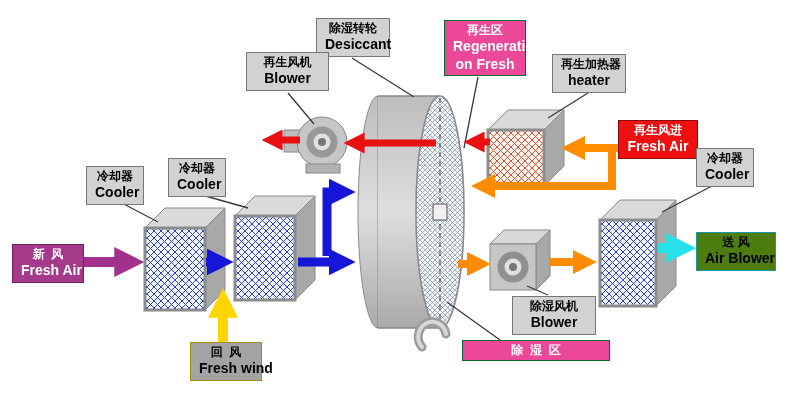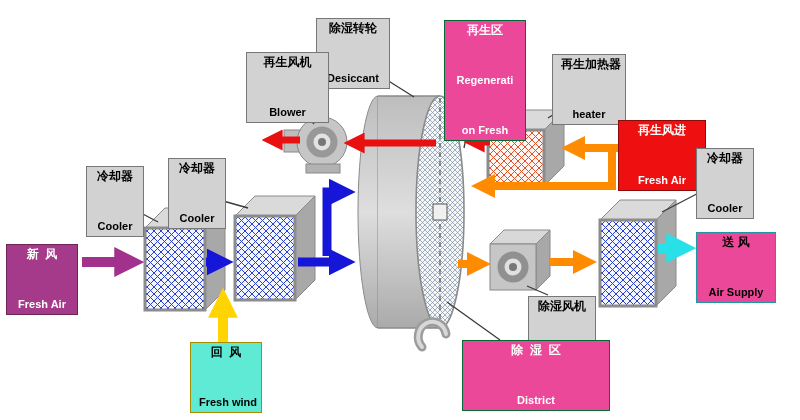--- a/index.html
+++ b/index.html
@@ -3,27 +3,27 @@
 <meta charset="utf-8">
 <style>
   html,body{margin:0;padding:0;background:#fff;}
   .stage{position:relative;width:800px;height:420px;background:#fff;overflow:hidden;
          font-family:"Liberation Sans",sans-serif;}
   .stage svg{position:absolute;left:0;top:0;}
   .label{position:absolute;border:1px solid #555;text-align:center;font-weight:bold;
          padding:2px 8px;box-sizing:border-box;line-height:1.25;}
   .label .l{white-space:pre;}
   .label .zh{font-size:12px;}
-  .label .en{font-size:11px;margin-top:36px;}
+  .label .en{font-size:14px;}
   .gray{background:#d2d2d2;color:#000;border-color:#777;}
   .red{background:#ee1010;color:#fff;border-color:#8c0a0a;}
   .green{background:#ec4899;color:#fff;border-color:#046b35;}
   .magenta{background:#a53a8a;color:#fff;border-color:#6d2459;}
-  .cyan{background:#ec4899;color:#000;border-color:#1a9aa0;}
-  .yellow{background:#5eead4;color:#000;border-color:#a88c00;}
+  .cyan{background:#4d7c0f;color:#000;border-color:#1a9aa0;}
+  .yellow{background:#a3a3a3;color:#000;border-color:#a88c00;}
 </style>
 </head>
 <body>
 
 <div class="stage">
 
 <svg width="800" height="420" viewBox="0 0 800 420">
   <defs>
     <pattern id="hatchBlue" width="7" height="7" patternUnits="userSpaceOnUse">
       <rect width="7" height="7" fill="#f3f5ff"></rect>
@@ -166,58 +166,57 @@
   <div class="l zh">再生风机</div>
   <div class="l en">Blower</div>
 </div>
 
 <div class="label gray" style="left:552px;top:54px;width:74px">
   <div class="l zh">再生加热器</div>
   <div class="l en">heater</div>
 </div>
 
 
-<div class="label red" style="left:618px;top:120px;width:88px">
+<div class="label red" style="left:618px;top:120px;width:80px">
   <div class="l zh">再生风进</div>
   <div class="l en">Fresh Air</div>
 </div>
 
 <div class="label gray" style="left:86px;top:166px;width:58px">
   <div class="l zh">冷却器</div>
   <div class="l en">Cooler</div>
 </div>
 
 <div class="label gray" style="left:168px;top:158px;width:58px">
   <div class="l zh">冷却器</div>
   <div class="l en">Cooler</div>
 </div>
 
 <div class="label gray" style="left:696px;top:148px;width:58px">
   <div class="l zh">冷却器</div>
   <div class="l en">Cooler</div>
 </div>
 
-<div class="label magenta" style="left:6px;top:244px;width:72px">
+<div class="label magenta" style="left:12px;top:244px;width:72px">
   <div class="l zh">新  风</div>
   <div class="l en">Fresh Air</div>
 </div>
 
 <div class="label cyan" style="left:696px;top:232px;width:80px">
   <div class="l zh">送 风</div>
-  <div class="l en">Air Supply</div>
+  <div class="l en">Air Blower</div>
 </div>
 
 <div class="label yellow" style="left:190px;top:342px;width:72px">
   <div class="l zh">回  风</div>
   <div class="l en">Fresh wind</div>
 </div>
 
-<div class="label gray" style="left:528px;top:296px;width:68px">
+<div class="label gray" style="left:512px;top:296px;width:84px">
   <div class="l zh">除湿风机</div>
   <div class="l en">Blower</div>
 </div>
 
 <div class="label green" style="left:462px;top:340px;width:148px">
   <div class="l zh">除  湿  区</div>
-  <div class="l en">District</div>
 </div>
 
 </div>
 
 </body></html>

